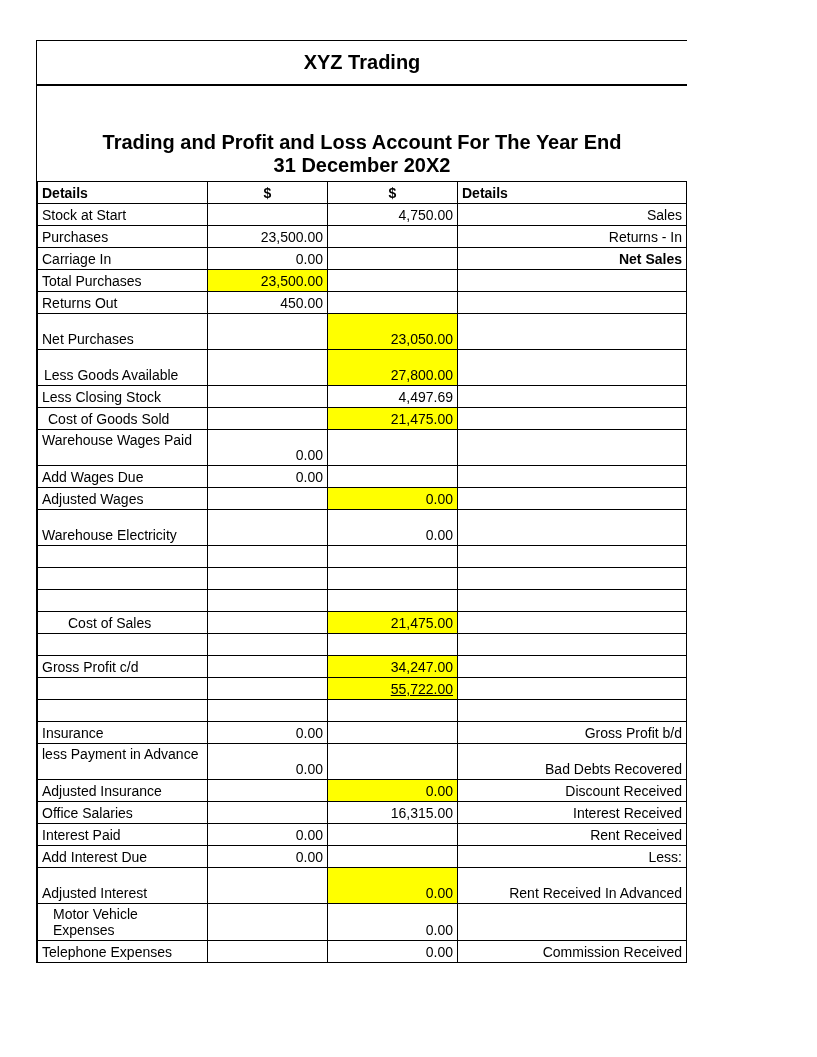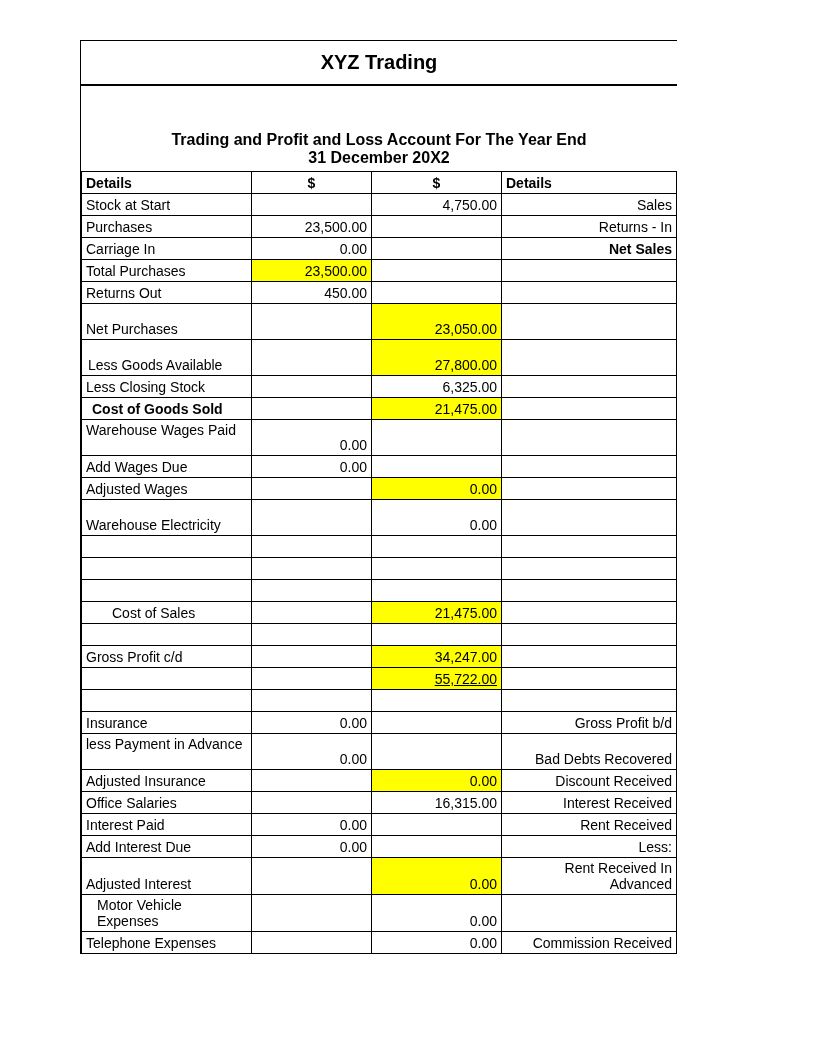--- a/index.html
+++ b/index.html
@@ -5,36 +5,36 @@
   * { box-sizing: border-box; }
   body {
     margin: 0;
     padding: 40px 0 0 0;
     background: #fff;
     font-family: Arial, Helvetica, sans-serif;
     font-size: 14px;
     color: #000;
   }
   .sheet {
-    width: 597px;
-    margin-left: 80px;
+    width: 651px;
+    margin-left: 36px;
     border-left: 1px solid #000;
   }
   .title-row {
     border-top: 1px solid #000;
     border-bottom: 2px solid #000;
     text-align: center;
     font-weight: bold;
     font-size: 20px;
     padding: 10px 0;
   }
   .subtitle-block {
     text-align: center;
     font-weight: bold;
-    font-size: 16px;
+    font-size: 20px;
     padding: 45px 0 4px 0;
   }
   table {
     border-collapse: collapse;
     width: 100%;
     table-layout: fixed;
   }
   td {
     border: 1px solid #000;
     padding: 2px 4px;
@@ -114,25 +114,25 @@
     </tr>
     <tr>
       <td class="colA tall" style="padding-left:6px;">Less Goods Available</td>
       <td class="colB tall"></td>
       <td class="colC hl tall">27,800.00</td>
       <td class="colD tall"></td>
     </tr>
     <tr>
       <td class="colA">Less Closing Stock</td>
       <td class="colB"></td>
-      <td class="colC">6,325.00</td>
-      <td class="colD"></td>
-    </tr>
-    <tr>
-      <td class="colA" style="padding-left:10px;font-weight:bold;">Cost of Goods Sold</td>
+      <td class="colC">4,497.69</td>
+      <td class="colD"></td>
+    </tr>
+    <tr>
+      <td class="colA" style="padding-left:10px;">Cost of Goods Sold</td>
       <td class="colB"></td>
       <td class="colC hl">21,475.00</td>
       <td class="colD"></td>
     </tr>
     <tr>
       <td class="colA tall" style="vertical-align:top;">Warehouse Wages Paid</td>
       <td class="colB tall">0.00</td>
       <td class="colC tall"></td>
       <td class="colD tall"></td>
     </tr>

